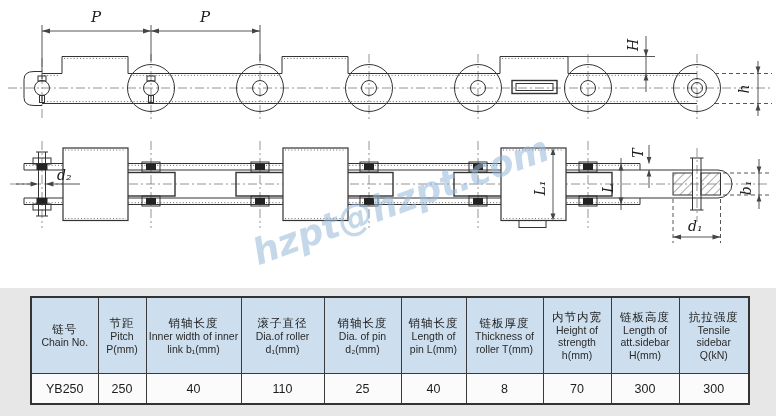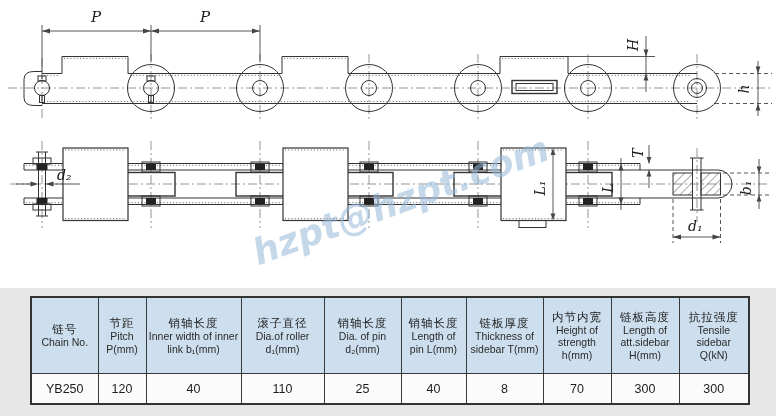--- a/index.html
+++ b/index.html
@@ -279,38 +279,38 @@
       <th>
         <span class="cn">销轴长度</span>
         <span class="en">Dia. of pin d₂(mm)</span>
       </th>
       <th>
         <span class="cn">销轴长度</span>
         <span class="en">Length of pin L(mm)</span>
       </th>
       <th>
         <span class="cn">链板厚度</span>
-        <span class="en">Thickness of sidebar T(mm)</span>
+        <span class="en">Thickness of roller T(mm)</span>
       </th>
       <th>
         <span class="cn">内节内宽</span>
         <span class="en">Height of strength h(mm)</span>
       </th>
       <th>
         <span class="cn">链板高度</span>
         <span class="en">Length of att.sidebar H(mm)</span>
       </th>
       <th>
         <span class="cn">抗拉强度</span>
         <span class="en">Tensile sidebar Q(kN)</span>
       </th>
     </tr>
     <tr>
       <td>YB250</td>
-      <td>120</td>
+      <td>250</td>
       <td>40</td>
       <td>110</td>
       <td>25</td>
       <td>40</td>
       <td>8</td>
       <td>70</td>
       <td>300</td>
       <td>300</td>
     </tr>
   </tbody>

